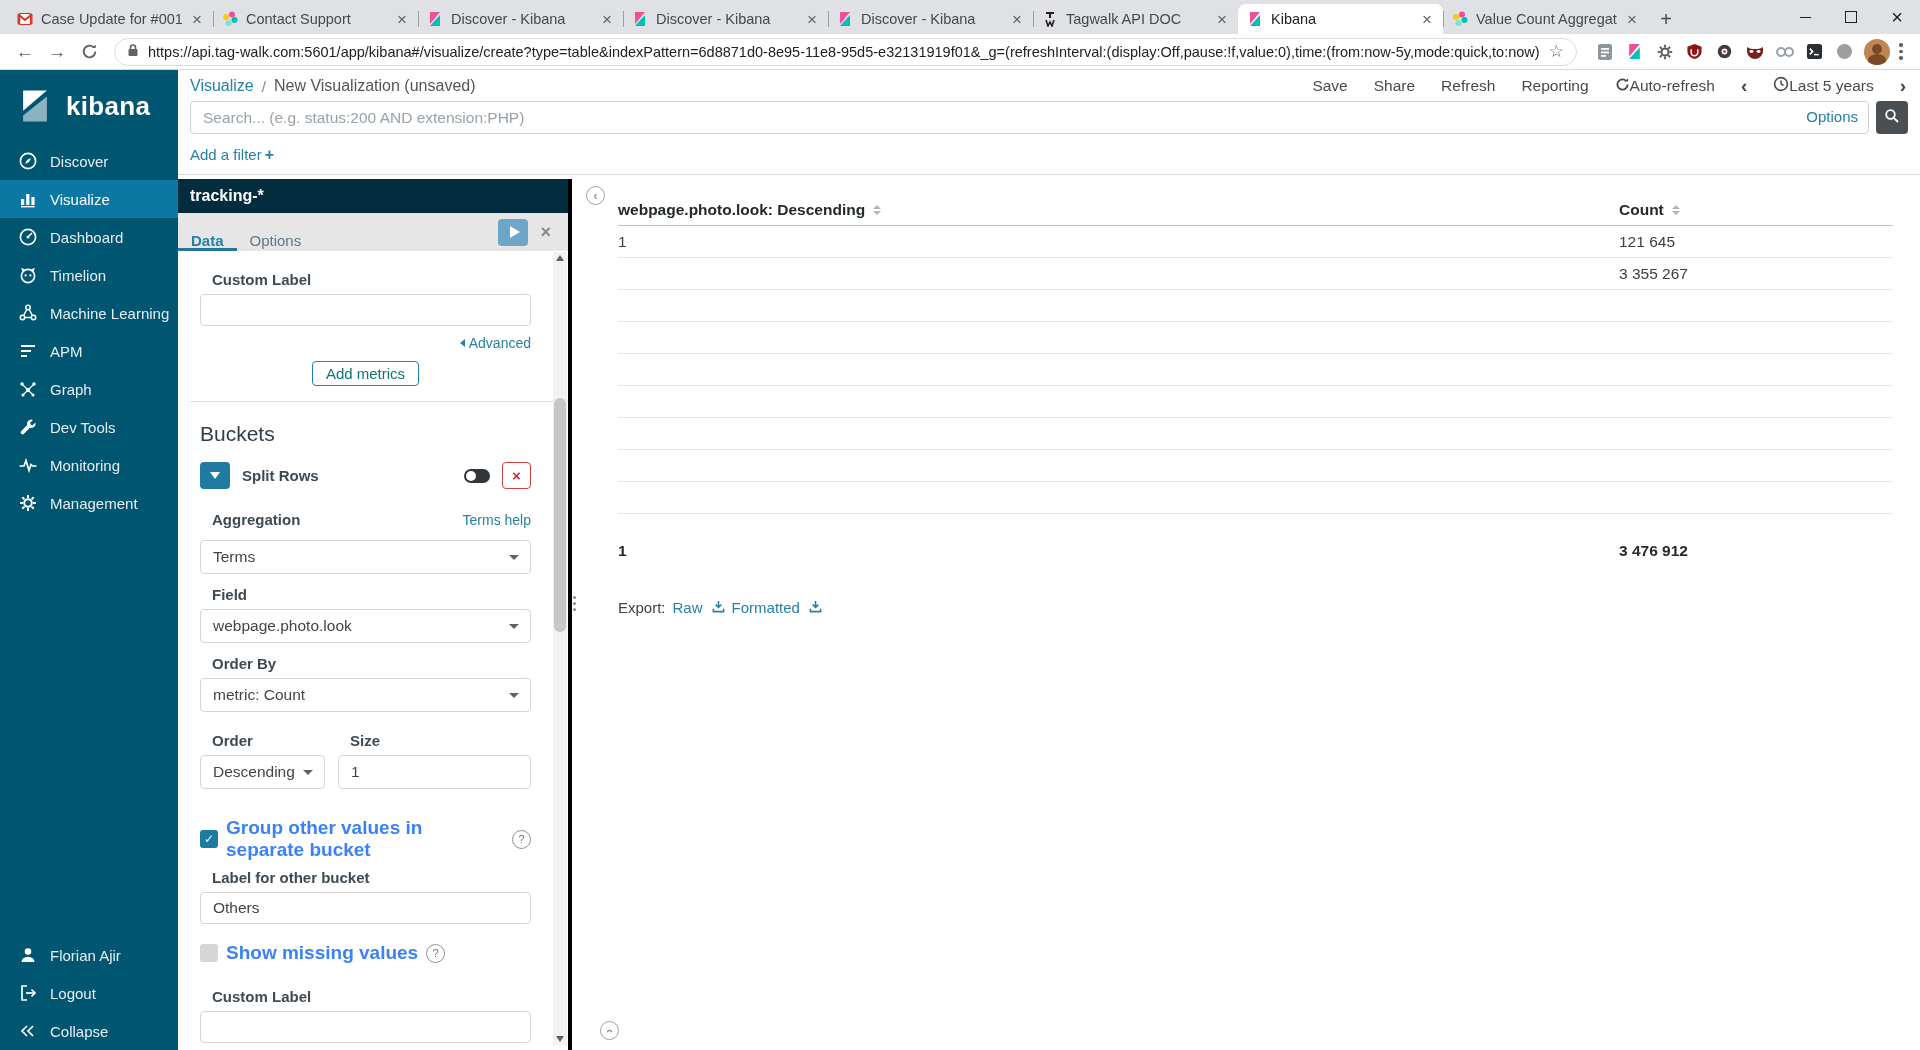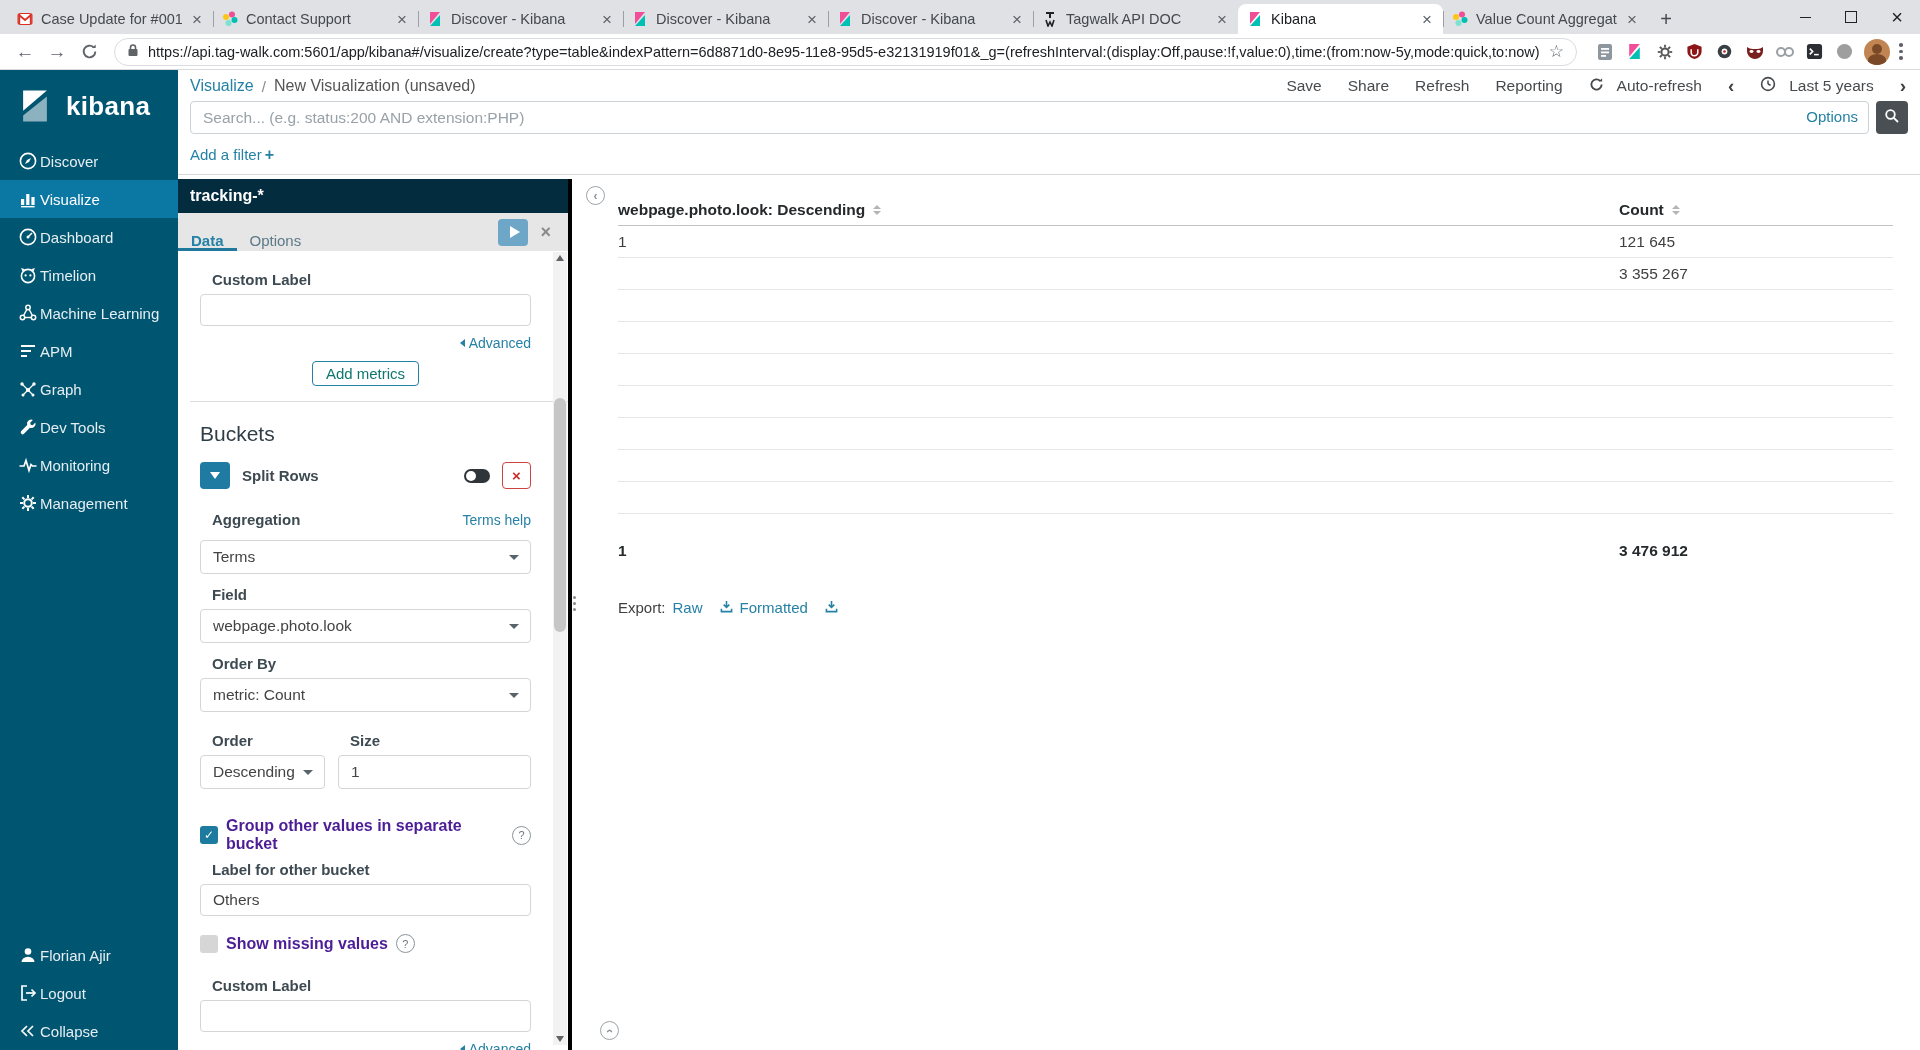--- a/index.html
+++ b/index.html
@@ -35,33 +35,33 @@
   .ext{width:19px;height:19px;display:inline-flex;align-items:center;justify-content:center;}
   .avatar{width:26px;height:26px;border-radius:50%;background:#c08552;position:relative;overflow:hidden;}
   .avatar::before{content:"";position:absolute;left:8px;top:5px;width:10px;height:10px;border-radius:50%;background:#7a4a28;}
   .avatar::after{content:"";position:absolute;left:4px;top:15px;width:18px;height:12px;border-radius:50% 50% 0 0;background:#7a4a28;}
   .kebab{width:18px;height:26px;display:flex;flex-direction:column;align-items:center;justify-content:center;gap:3px;}
   .kebab i{width:3.5px;height:3.5px;border-radius:50%;background:#5f6368;}
   
   .knav{position:absolute;left:0;top:70px;width:178px;bottom:0;background:#005571;color:#fff;}
   .klogo{height:72px;display:flex;align-items:center;gap:12px;padding-left:16px;}
   .klogo-text{font-size:26px;font-weight:600;letter-spacing:.3px;}
-  .kitem{height:38px;display:flex;align-items:center;gap:2px;padding-left:18px;font-size:15px;color:#e6eef2;}
+  .kitem{height:38px;display:flex;align-items:center;gap:12px;padding-left:18px;font-size:15px;color:#e6eef2;}
   .kitem.active{background:#0b77a3;color:#fff;}
   .kicon{width:20px;height:20px;flex:none;display:inline-flex;}
   .kfoot{position:absolute;bottom:0;left:0;right:0;}
   
   .ktopnav{position:absolute;left:178px;top:71px;right:0;height:30px;display:flex;align-items:center;
     padding:0 14px 0 12px;box-sizing:border-box;}
   .crumb-link{color:#2581a5;font-size:16px;}
   .crumb-sep{color:#8a8a8a;margin:0 8px;font-size:15px;}
   .crumb-cur{color:#555;font-size:16px;}
   .topactions{margin-left:auto;display:flex;align-items:center;gap:26px;font-size:15.5px;color:#474a4d;}
   .topactions .chev{font-size:19px;font-weight:bold;color:#3f4244;}
-  .tp{display:flex;align-items:center;gap:13px;}
+  .tp{display:flex;align-items:center;gap:0;}
   .searchrow{position:absolute;left:178px;top:101px;right:0;height:34px;}
   .searchinput{position:absolute;left:12px;top:0;width:1679px;height:33px;border:1px solid #ccd2d6;
     border-radius:4px;box-sizing:border-box;padding:0 90px 0 12px;font-size:15.5px;color:#444;
     font-family:"Liberation Sans","DejaVu Sans",sans-serif;}
   .searchinput::placeholder{color:#98a2a8;}
   .optionslink{position:absolute;right:62px;top:7px;color:#2581a5;font-size:15px;}
   .searchbtn{position:absolute;right:12px;top:0;width:32px;height:33px;background:#4a4f54;border-radius:4px;
     display:flex;align-items:center;justify-content:center;}
   .filterrow{position:absolute;left:178px;top:135px;right:0;height:40px;border-bottom:1px solid #d8d8d8;
     display:flex;align-items:center;padding-left:12px;box-sizing:border-box;}
@@ -105,21 +105,21 @@
     padding:0 26px 0 12px;font-size:15.5px;color:#444;margin:6px 0 12px;box-sizing:border-box;background:#fff;}
   .sel::after{content:"";position:absolute;right:11px;top:50%;margin-top:-2px;
     border:5px solid transparent;border-top-color:#58646c;}
   .ordersize{display:flex;gap:13px;margin-top:4px;}
   .oscol1{width:125px;flex:none;}
   .oscol2{flex:1;}
   .cbrow{display:flex;align-items:center;gap:8px;margin:16px 0 6px;}
   .cbox{width:18px;height:18px;border-radius:3px;flex:none;display:flex;align-items:center;justify-content:center;}
   .cbox.on{background:#1e7ba0;color:#fff;font-size:12px;font-weight:bold;}
   .cbox.off{background:#d6d6d6;}
-  .cblabel{font-size:16px;font-weight:bold;color:#4c1d95;}
+  .cblabel{font-size:19px;font-weight:bold;color:#3b82f6;}
   .qmark{width:17px;height:17px;border:1px solid #8a9499;border-radius:50%;color:#6d787e;font-size:11px;
     display:flex;align-items:center;justify-content:center;flex:none;}
   .vscroll{position:absolute;right:1px;top:73px;bottom:5px;width:14px;background:#f2f2f2;}
   .vscroll .thumb{position:absolute;left:1px;top:146px;width:12px;height:234px;background:#c6c6c6;border-radius:6px;}
   .sarrow{position:absolute;left:3px;width:0;height:0;border-left:4px solid transparent;border-right:4px solid transparent;}
   .sarrow.up{top:3px;border-bottom:6px solid #5f6368;}
   .sarrow.down{bottom:3px;border-top:6px solid #5f6368;}
   
   .main{position:absolute;left:573px;top:179px;right:0;bottom:0;background:#fff;}
   .circlebtn{width:19px;height:19px;border:1.5px solid #9aa3a8;border-radius:50%;color:#8a9499;
@@ -132,21 +132,21 @@
   .trow{display:flex;align-items:center;height:31px;border-bottom:1px solid #e6e6e6;font-size:15.5px;color:#3f3f3f;}
   .c1{flex:1;display:flex;align-items:center;}
   .c2{width:274px;flex:none;display:flex;align-items:center;}
   .thtext{font-size:15.5px;font-weight:bold;color:#24292c;}
   .sorticon{display:inline-flex;flex-direction:column;gap:2px;margin-left:8px;}
   .sorticon i{display:block;width:0;height:0;border-left:4px solid transparent;border-right:4px solid transparent;}
   .sorticon .su{border-bottom:4px solid #b5b5b5;}
   .sorticon .sd{border-top:4px solid #b5b5b5;}
   .totalrow{display:flex;align-items:center;height:31px;margin-top:21px;font-size:15.5px;font-weight:bold;color:#24292c;}
   .exportrow{display:flex;align-items:center;gap:7px;margin-top:33px;font-size:15px;color:#3f3f3f;}
-  .explink{color:#2581a5;display:flex;align-items:flex-end;gap:17px;}
+  .explink{color:#2581a5;display:flex;align-items:flex-end;gap:9px;}
   .resize-handle{position:absolute;left:570px;top:596px;width:8px;display:flex;flex-direction:column;align-items:center;gap:3px;}
   .resize-handle i{width:3px;height:3px;border-radius:50%;background:#8a8a8a;}
 </style>
 </head>
 <body>
 
 <div class="screen">
 
   <div class="tabbar">
     <div class="tab">

